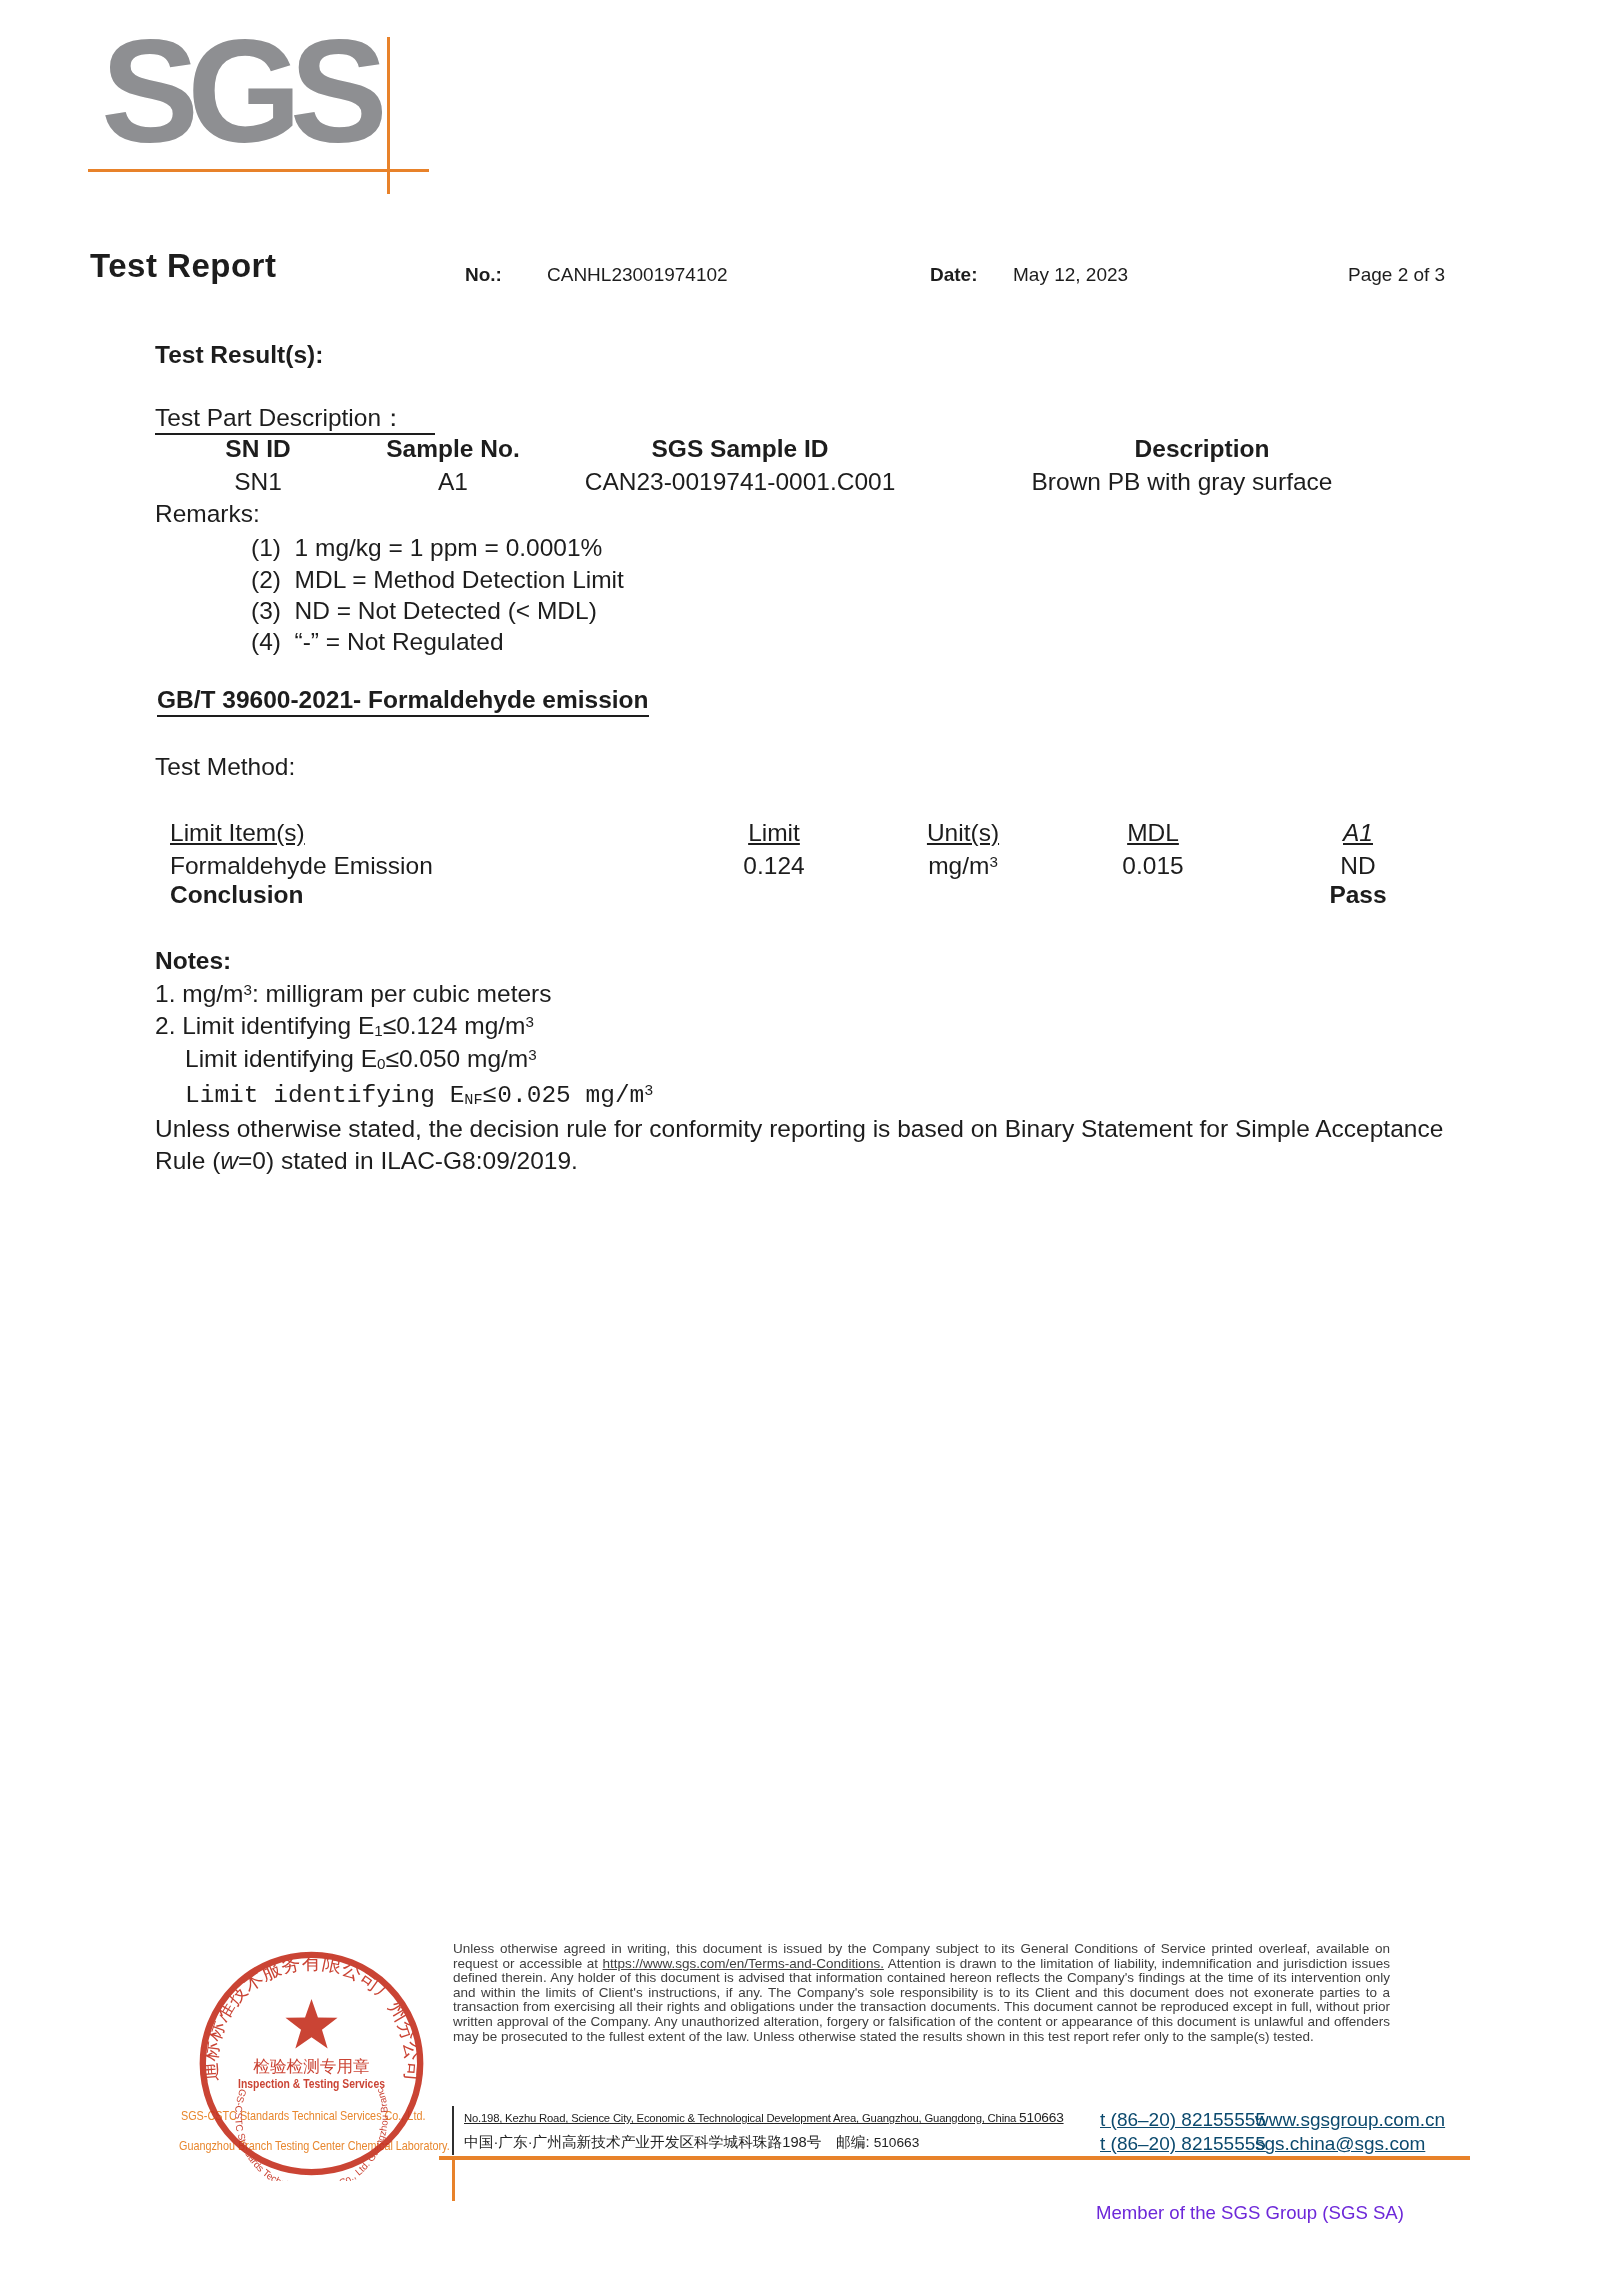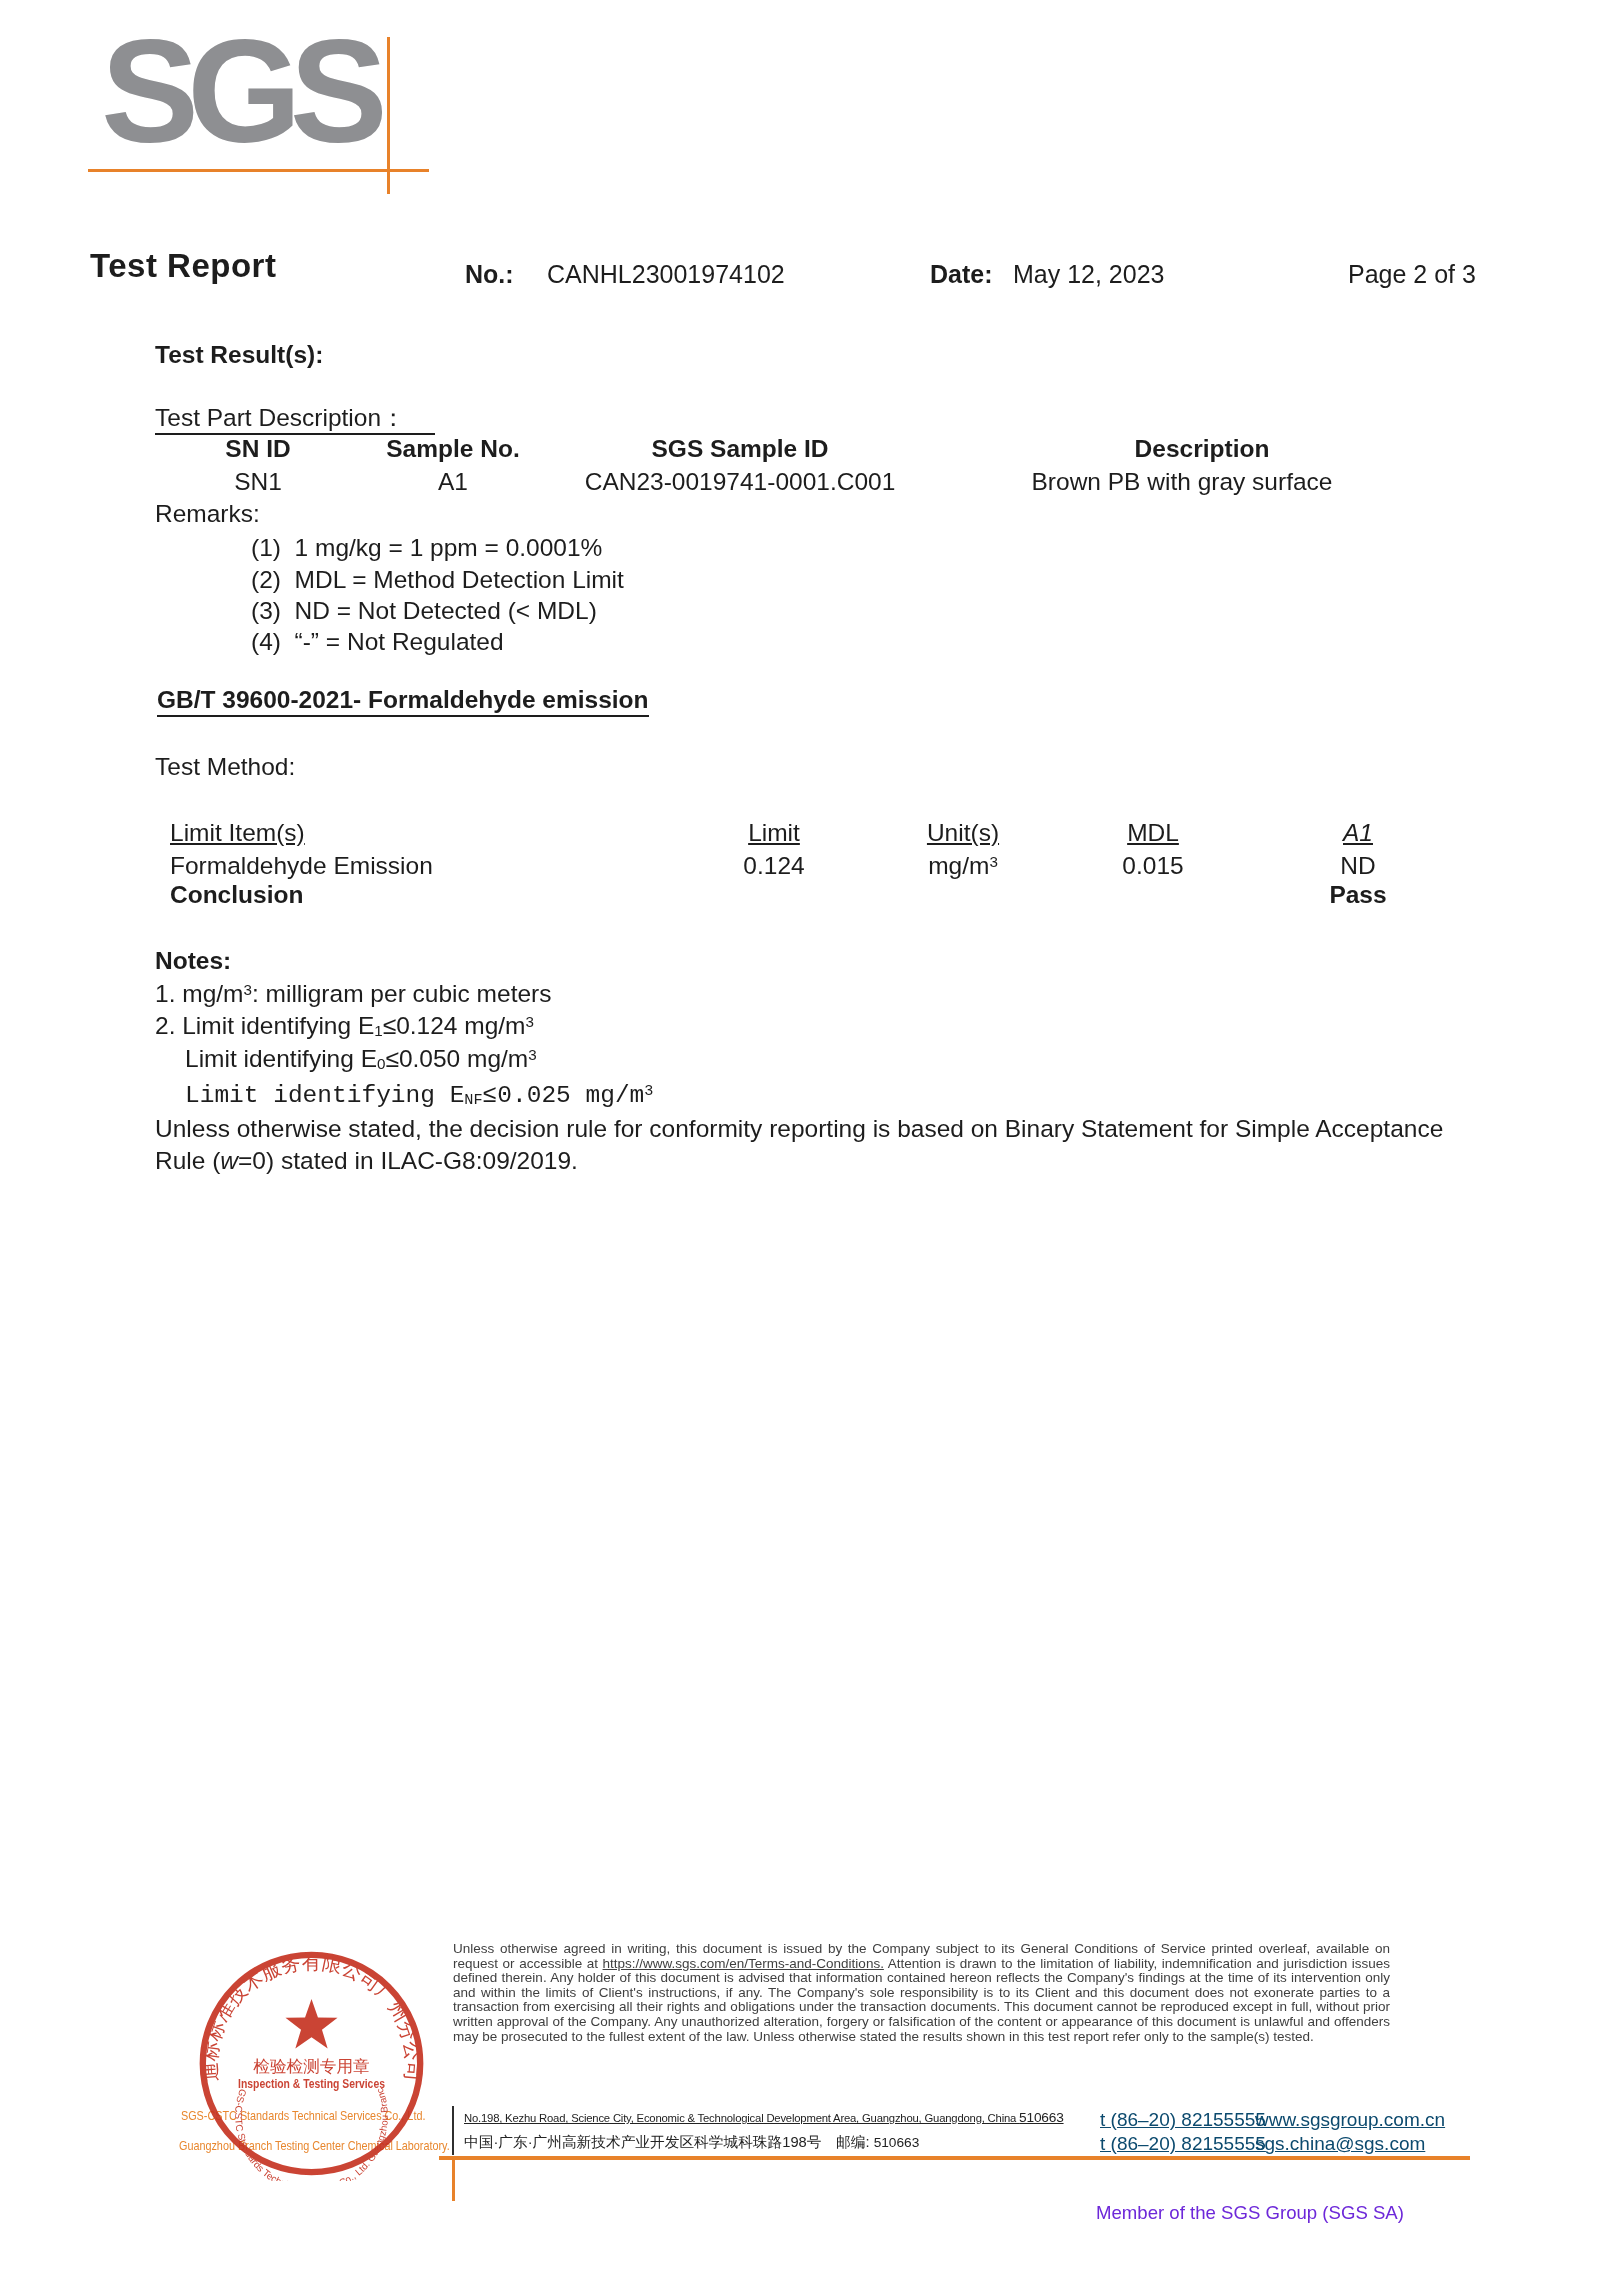--- a/index.html
+++ b/index.html
@@ -4,21 +4,21 @@
 <style>
   html,body{margin:0;padding:0;background:#e9e9e9;}
   .page{position:relative;width:1620px;height:2292px;background:#ffffff;
         font-family:"Liberation Sans","DejaVu Sans",sans-serif;color:#1d1d1d;overflow:hidden;margin:0 auto;}
   .abs{position:absolute;white-space:nowrap;}
   .ctr{transform:translateX(-50%);}
   .b{font-weight:bold;}
   .i{font-style:italic;}
   .u{text-decoration:underline;}
   .f25{font-size:24.5px;line-height:28px;}
-  .f26{font-size:25px;line-height:29px;}
+  .f26{font-size:19px;line-height:29px;}
   .hdr-title{font-size:33px;line-height:37px;font-weight:bold;letter-spacing:0.5px;}
   .ul2{border-bottom:2px solid #1d1d1d;padding-bottom:1px;}
   .tpd{padding-right:29px;}
   .logo-text{font-size:147px;line-height:147px;font-weight:bold;letter-spacing:-11.8px;color:#8e8f92;}
   .oline{position:absolute;background:#e8822a;}
   .blksep{position:absolute;background:#2f2f2f;}
   sup.ss{font-size:.62em;vertical-align:.45em;line-height:0;}
   sub.sb{font-size:.62em;vertical-align:-.12em;line-height:0;}
   .legal{white-space:normal;text-align:justify;font-size:13.5px;line-height:14.6px;color:#3f3f3f;}
   .attn{white-space:normal;font-size:12.7px;line-height:15px;color:#ee7f28;font-weight:bold;}

